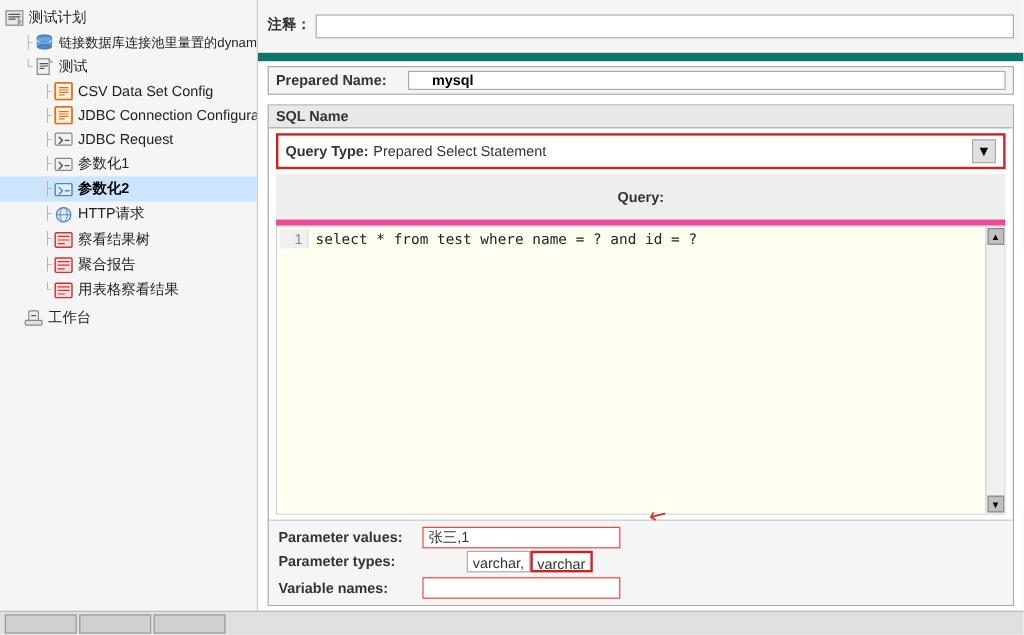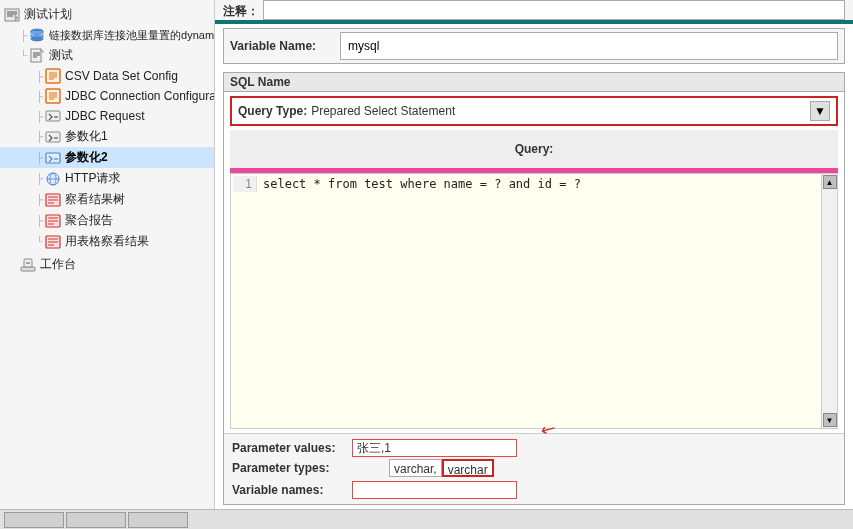--- a/index.html
+++ b/index.html
@@ -67,23 +67,23 @@
     .content {
       flex: 1;
       background: #fff;
       display: flex;
       flex-direction: column;
       overflow: hidden;
     }
 
     .comment-row {
       display: flex;
-      align-items: flex-end;
-      padding: 0 8px;
-      border-bottom: 4px solid #0f766e;
+      align-items: flex-start;
+      padding: 12px 8px;
+      border-bottom: 7px solid #0f766e;
       background: #f5f5f5;
     }
 
     .comment-label {
       font-size: 12px;
       color: #333;
       margin-right: 4px;
       font-weight: bold;
     }
 
@@ -119,25 +119,26 @@
 
     .form-label {
       font-size: 12px;
       color: #333;
       min-width: 110px;
       font-weight: bold;
     }
 
     .form-input {
       flex: 1;
-      height: 28px;
+      height: 16px;
       border: 1px solid #aaa;
-      padding: 1px 7px;
+      padding: 1px 19px;
       font-size: 12px;
       background: white;
+      font-weight: bold;
     }
 
     
     .sql-section {
       border: 1px solid #aaa;
       margin: 4px 8px;
       flex: 1;
       display: flex;
       flex-direction: column;
       overflow: hidden;
@@ -444,21 +445,21 @@
 
   <div class="content">
 
     <div class="comment-row">
       <span class="comment-label">注释：</span>
       <input type="text" class="comment-input" value="" style="">
     </div>
 
     <div class="section-box">
       <div class="form-row">
-        <span class="form-label">Variable Name:</span>
+        <span class="form-label">Prepared Name:</span>
         <input type="text" class="form-input" value="mysql" style="">
       </div>
     </div>
 
     <div class="sql-section">
       <div class="sql-section-title">SQL Name</div>
 
       <div style="padding: 4px 6px;">
         <div style="display:flex;align-items:center;border:2px solid #cc2222;padding:3px 6px;background:white;">
           <span class="query-type-label">Query Type:</span>

